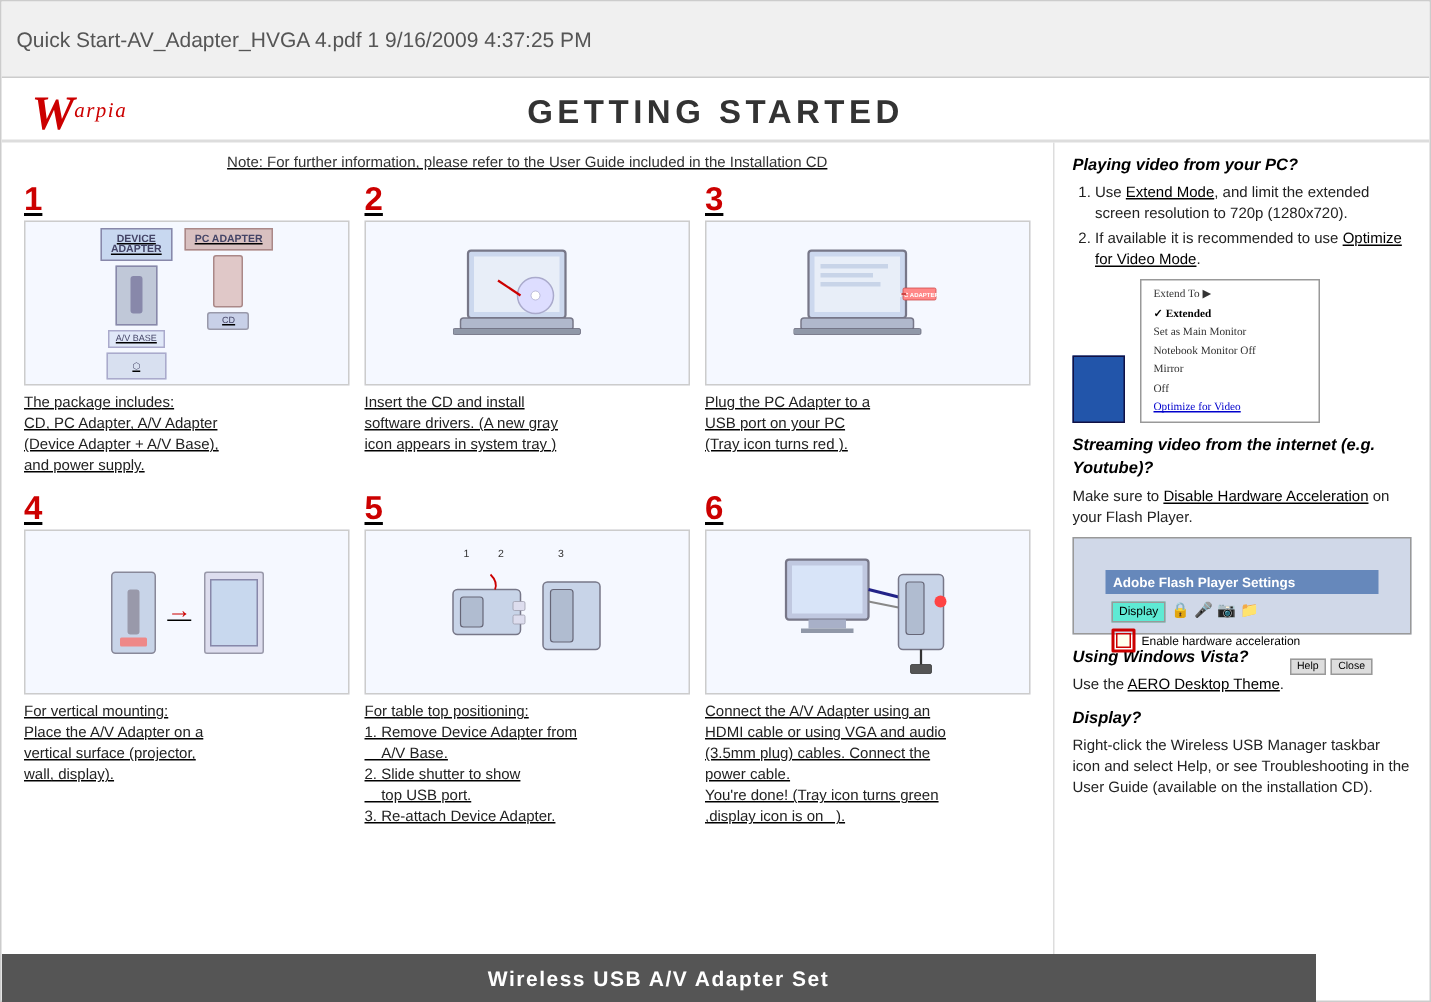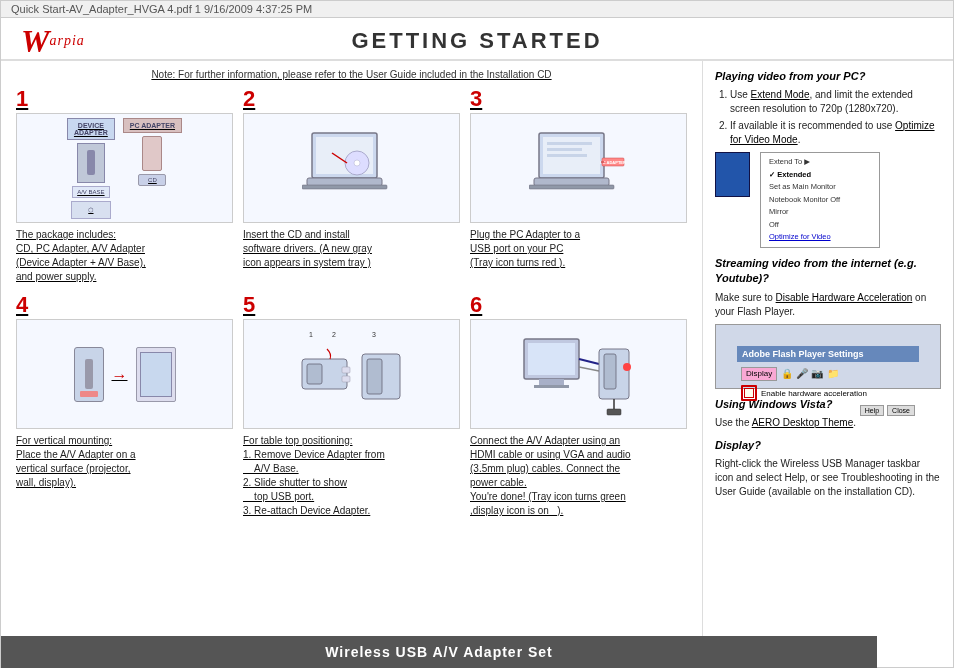--- a/index.html
+++ b/index.html
@@ -10,22 +10,22 @@
       width: 954px;
       height: 668px;
       overflow: hidden;
       border: 1px solid #ccc;
     }
 
     
     .top-bar {
       background: #f0f0f0;
       border-bottom: 1px solid #ccc;
-      padding: 2px 10px;
-      font-size: 11px;
+      padding: 17px 10px;
+      font-size: 14px;
       color: #555;
       display: flex;
       justify-content: space-between;
     }
 
     
     .header {
       display: flex;
       align-items: center;
       justify-content: center;
@@ -494,42 +494,42 @@
   </div>
 
   <div class="right-sidebar">
 
     <div class="tips-section-title">Playing video from your PC?</div>
     <ol class="tips-list">
       <li class="tips-text">Use <span class="tips-link">Extend Mode</span>, and limit the extended screen resolution to 720p (1280x720).</li>
       <li class="tips-text">If available it is recommended to use <span class="tips-link">Optimize for Video Mode</span>.</li>
     </ol>
 
-    <div style="display:flex;align-items:flex-start;gap:6px;margin-bottom:0;">
+    <div style="display:flex;align-items:flex-end;gap:6px;margin-bottom:0;font-family:Liberation Serif, serif;">
       <div class="screen-left"></div>
       <div class="extend-menu">
         <div>Extend To ▶</div>
         <div class="selected">✓ Extended</div>
         <div>Set as Main Monitor</div>
         <div>Notebook Monitor Off</div>
         <div>Mirror</div>
         <div>Off</div>
         <div class="optimize">Optimize for Video</div>
       </div>
     </div>
 
     <div class="tips-section-title2">Streaming video from the internet (e.g. Youtube)?</div>
     <div class="tips-text">
       Make sure to <span class="tips-link">Disable Hardware Acceleration</span> on your Flash Player.
     </div>
 
     <div class="flash-mock">
       <div class="flash-header">Adobe Flash Player Settings</div>
       <div style="display:flex;gap:4px;padding:2px 4px;font-size:8px;">
-        <span style="background:#f9a8d4;border:1px solid #999;padding:0 4px;">Display</span>
+        <span style="background:#5eead4;border:1px solid #999;padding:0 4px;">Display</span>
         <span style="font-size:10px;">🔒 🎤 📷 📁</span>
       </div>
       <div class="flash-check-row">
         <div style="border:2px solid #c00;padding:1px;border-radius:1px;">
           <div class="checkbox-outline"></div>
         </div>
         <span>Enable hardware acceleration</span>
       </div>
       <div class="flash-buttons">
         <button class="flash-btn">Help</button>

